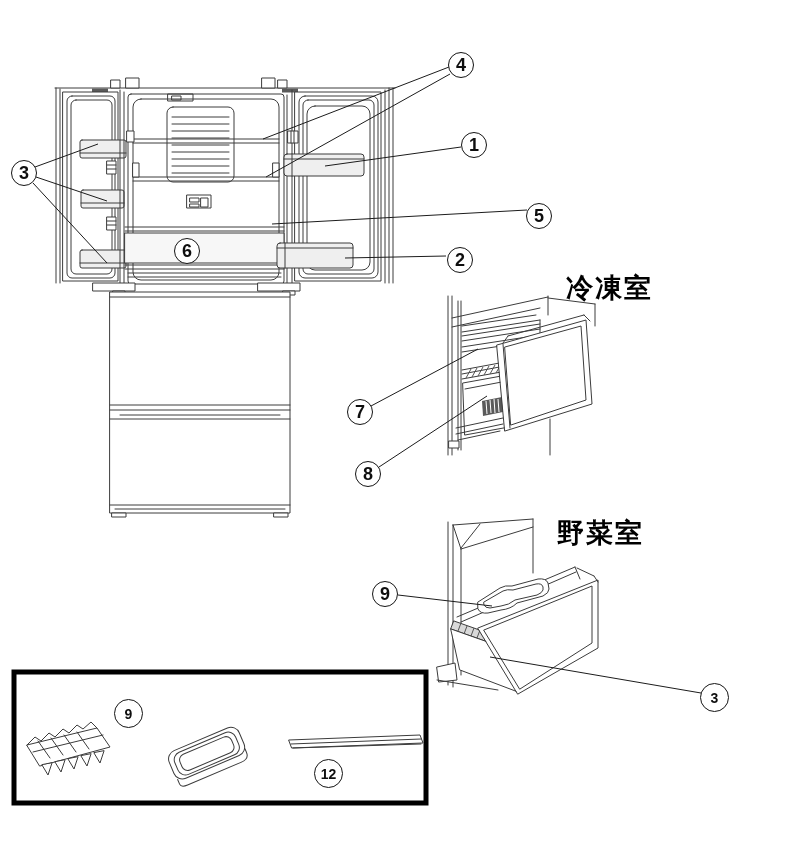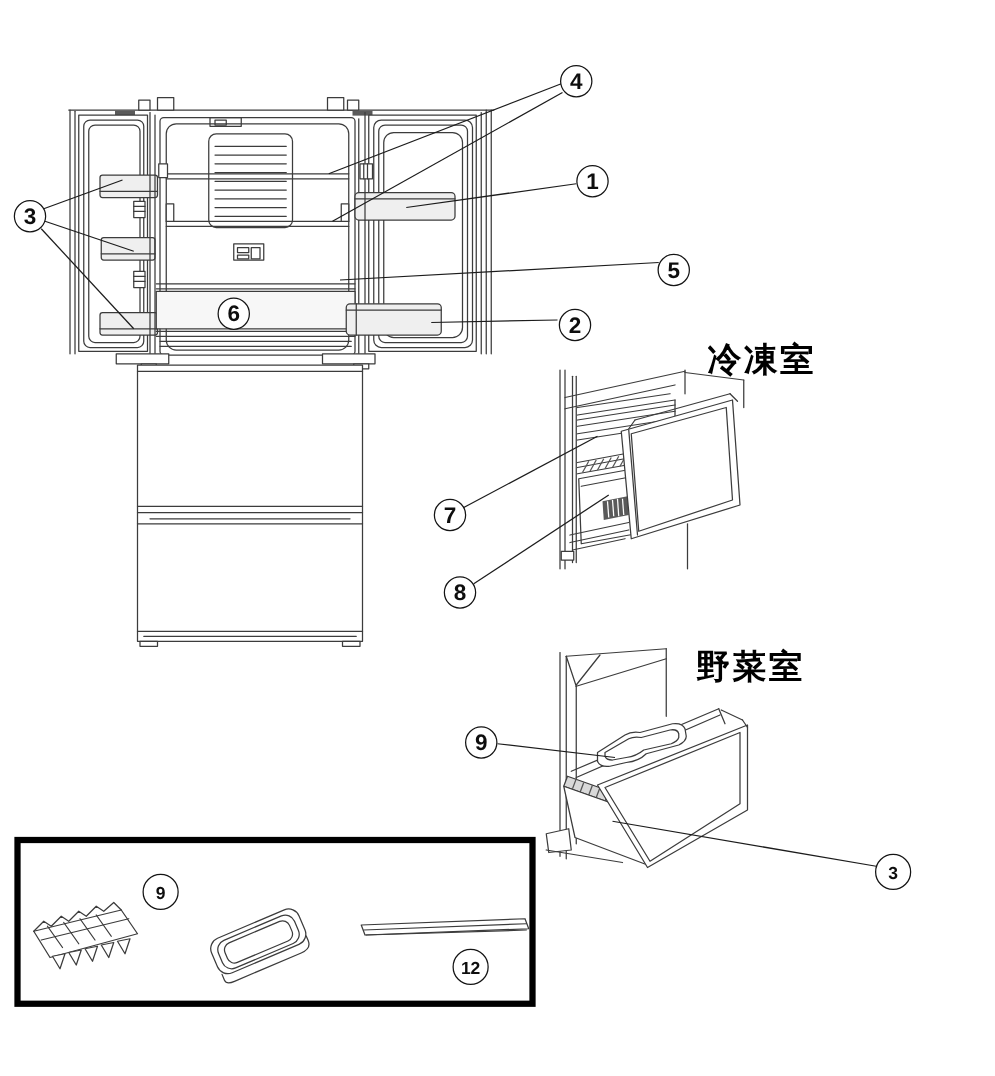--- a/index.html
+++ b/index.html
@@ -323,18 +323,18 @@
 <span class="callout" style="left:447px;top:247px;">2</span>
 <span class="callout" style="left:11px;top:160px;">3</span>
 <span class="callout" style="left:448px;top:52px;">4</span>
 <span class="callout" style="left:526px;top:203px;">5</span>
 <span class="callout" style="left:174px;top:238px;">6</span>
 <span class="callout" style="left:347px;top:399px;">7</span>
 <span class="callout" style="left:355px;top:461px;">8</span>
 <span class="callout" style="left:372px;top:581px;">9</span>
 <span class="callout wide" style="left:700px;top:683px;">3</span>
 <span class="callout wide" style="left:114px;top:699px;">9</span>
-<span class="callout wide" style="left:314px;top:759px;margin-left:48px;">12</span>
+<span class="callout wide" style="left:314px;top:759px;">12</span>
 
 <div class="section-label" style="left:566px;top:270px;">冷凍室</div>
 <div class="section-label" style="left:557px;top:515px;">野菜室</div>
 
 </div>
 
 </body></html>

